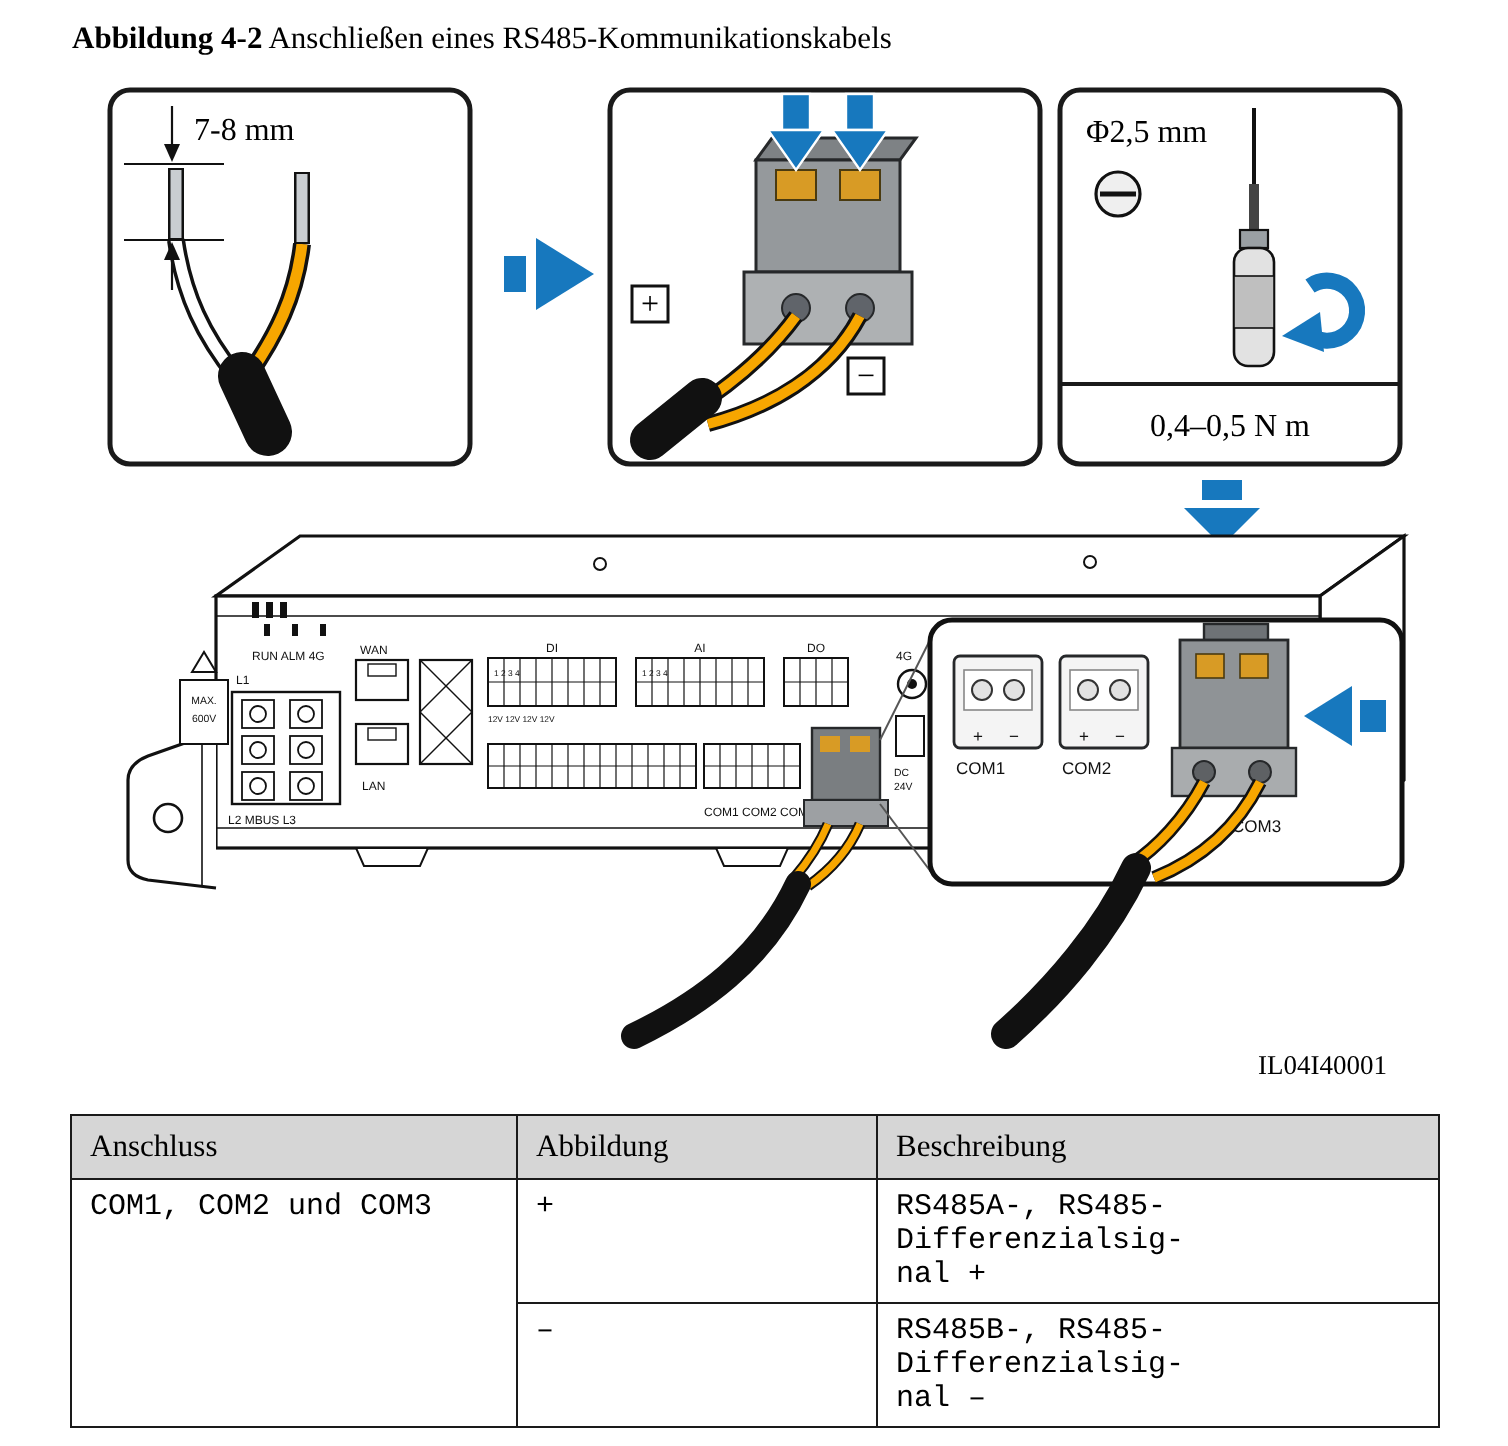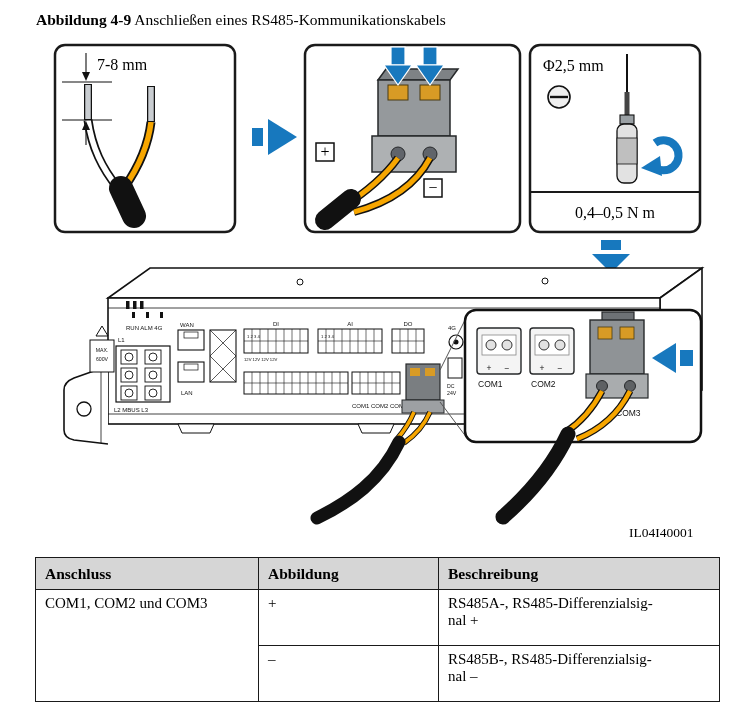--- a/index.html
+++ b/index.html
@@ -17,31 +17,31 @@
   .t5 { font-family:"Liberation Sans", sans-serif; font-size:5.2px; fill:#111; }
   .t4 { font-family:"Liberation Sans", sans-serif; font-size:4.2px; fill:#111; }
   .code-t { font-family:"Liberation Serif", serif; font-size:13.5px; fill:#000; }
   .dim line { stroke:#111; stroke-width:1.1; }
   .dim polygon { fill:#111; }
   .oln { stroke:#26282A; }
   .conn-table { position:absolute; left:35px; top:557px; width:684px; border-collapse:collapse;
                 font-size:15px; table-layout:fixed; }
   .conn-table th, .conn-table td { border:1.2px solid #1a1a1a; padding:5px 9px; text-align:left;
                 vertical-align:top; }
-  .conn-table th { background:#D6D6D6; font-weight:bold; font-size:15.5px; height:32px; vertical-align:middle; }
-  .conn-table td { height:56px; }
+  .conn-table th { background:#D6D6D6; font-weight:normal; font-size:15.5px; height:32px; vertical-align:middle; }
+  .conn-table td { height:56px;font-family:Liberation Mono, monospace; }
   .wrap { white-space:pre-line; }
 </style>
 </head>
 <body>
 
 <div class="page">
 
   <div class="fig-title">
-    <span class="bold">Abbildung 4-9</span><span> Anschließen eines RS485-Kommunikationskabels</span>
+    <span class="bold">Abbildung 4-2</span><span> Anschließen eines RS485-Kommunikationskabels</span>
   </div>
 
   <svg class="figure-svg" width="754" height="512" viewBox="0 0 754 512">
 
     <g>
       <rect class="panel" x="55" y="5" width="180" height="187" rx="10"></rect>
 
       <g>
         <path d="M88 80 C92 108 102 128 118 148" stroke="#111" stroke-width="9" fill="none"></path>
         <path d="M88 80 C92 108 102 128 118 148" stroke="#fff" stroke-width="5.5" fill="none"></path>

